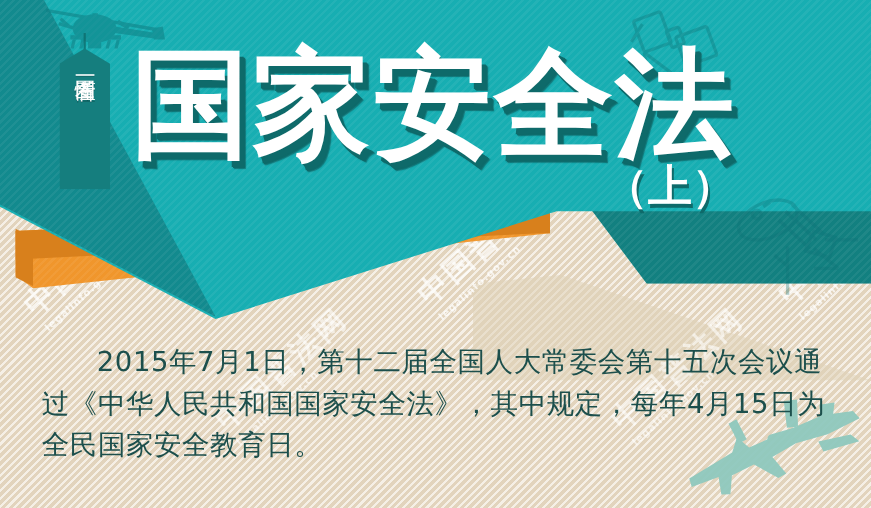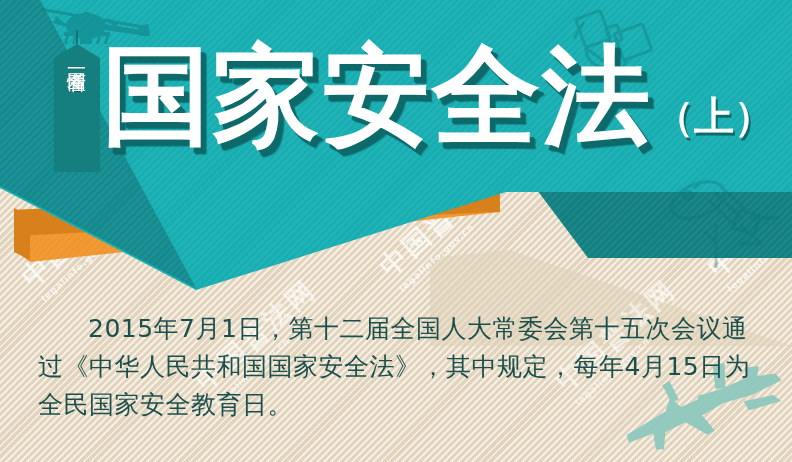--- a/index.html
+++ b/index.html
@@ -107,23 +107,24 @@
     font-weight:500;
     text-shadow:0 1px 0 rgba(0,0,0,.18);
   }
   #banner-cord{
     position:absolute;left:76px;top:30px;width:2px;height:16px;
     background:#0E6D6D;opacity:.8;
   }
 
   
   #headline{
-    position:absolute;left:102px;top:42px;
+    position:absolute;left:119px;top:42px;
     display:flex;align-items:flex-end;
     white-space:nowrap;
+    flex-direction:column;
   }
   #headline-main{
     font-size:108px;
     line-height:108px;
     font-weight:700;
     color:#FFFFFF;
     letter-spacing:2px;
     text-shadow:
        4px 5px 0 #0E6A6A,
        5px 6px 0 #0E6A6A,

